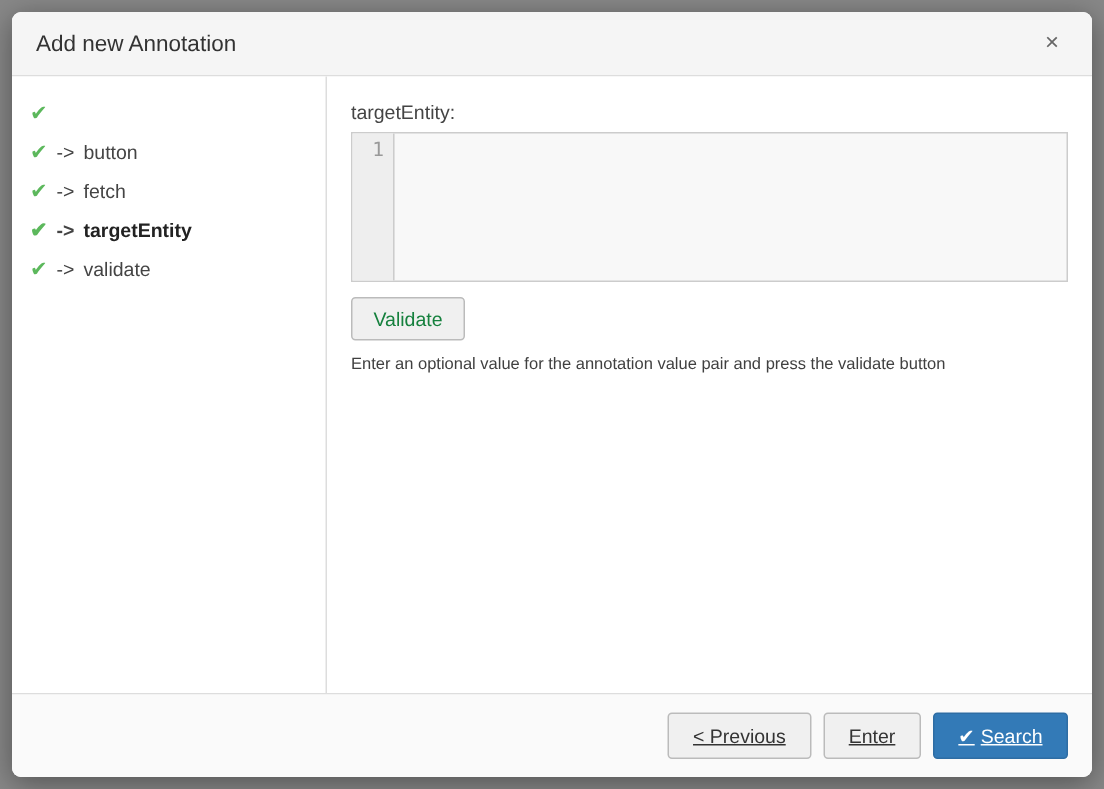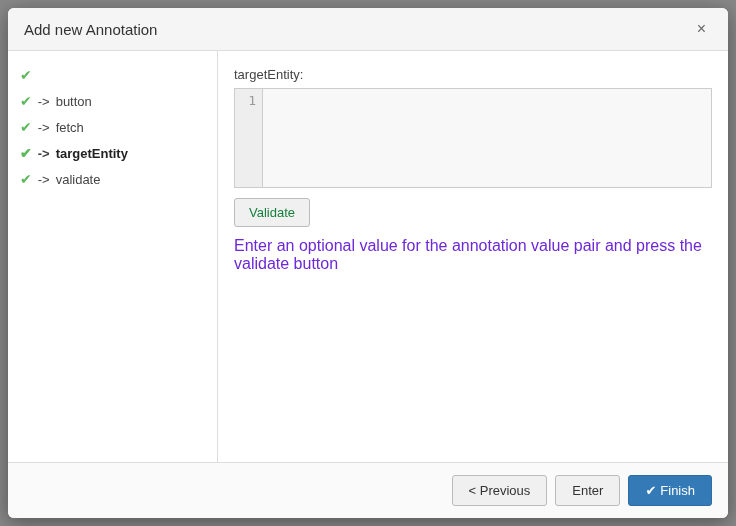--- a/index.html
+++ b/index.html
@@ -122,40 +122,41 @@
       border: 1px solid #bbb;
       border-radius: 3px;
       padding: 6px 14px;
       font-size: 13px;
       cursor: pointer;
       color: #15803d;
       align-self: flex-start;
       margin-bottom: 10px;
     }
     .hint-text {
-      font-size: 16px;
-      color: #6d28d9;
+      font-size: 11px;
+      color: #404040;
     }
     .dialog-footer {
       border-top: 1px solid #ddd;
       padding: 12px 16px;
       display: flex;
       justify-content: flex-end;
       gap: 8px;
       background: #fafafa;
       border-radius: 0 0 6px 6px;
     }
     .btn {
       border-radius: 3px;
       padding: 7px 16px;
       font-size: 13px;
       cursor: pointer;
       border: 1px solid #bbb;
       background: #f0f0f0;
       color: #333;
+      text-decoration: underline;
     }
     .btn-primary {
       background: #337ab7;
       color: #fff;
       border-color: #2e6da4;
     }
     .btn-icon {
       margin-right: 4px;
     }
   </style>
@@ -209,16 +210,16 @@
       </div>
       <button class="validate-btn">Validate</button>
       <div class="hint-text">Enter an optional value for the annotation value pair and press the validate button</div>
     </div>
   </div>
 
   <div class="dialog-footer">
     <button class="btn">&lt; Previous</button>
     <button class="btn">Enter</button>
     <button class="btn btn-primary">
-      <span class="btn-icon">✔</span><span>Finish</span>
+      <span class="btn-icon">✔</span><span>Search</span>
     </button>
   </div>
 </div>
 
 </body></html>

